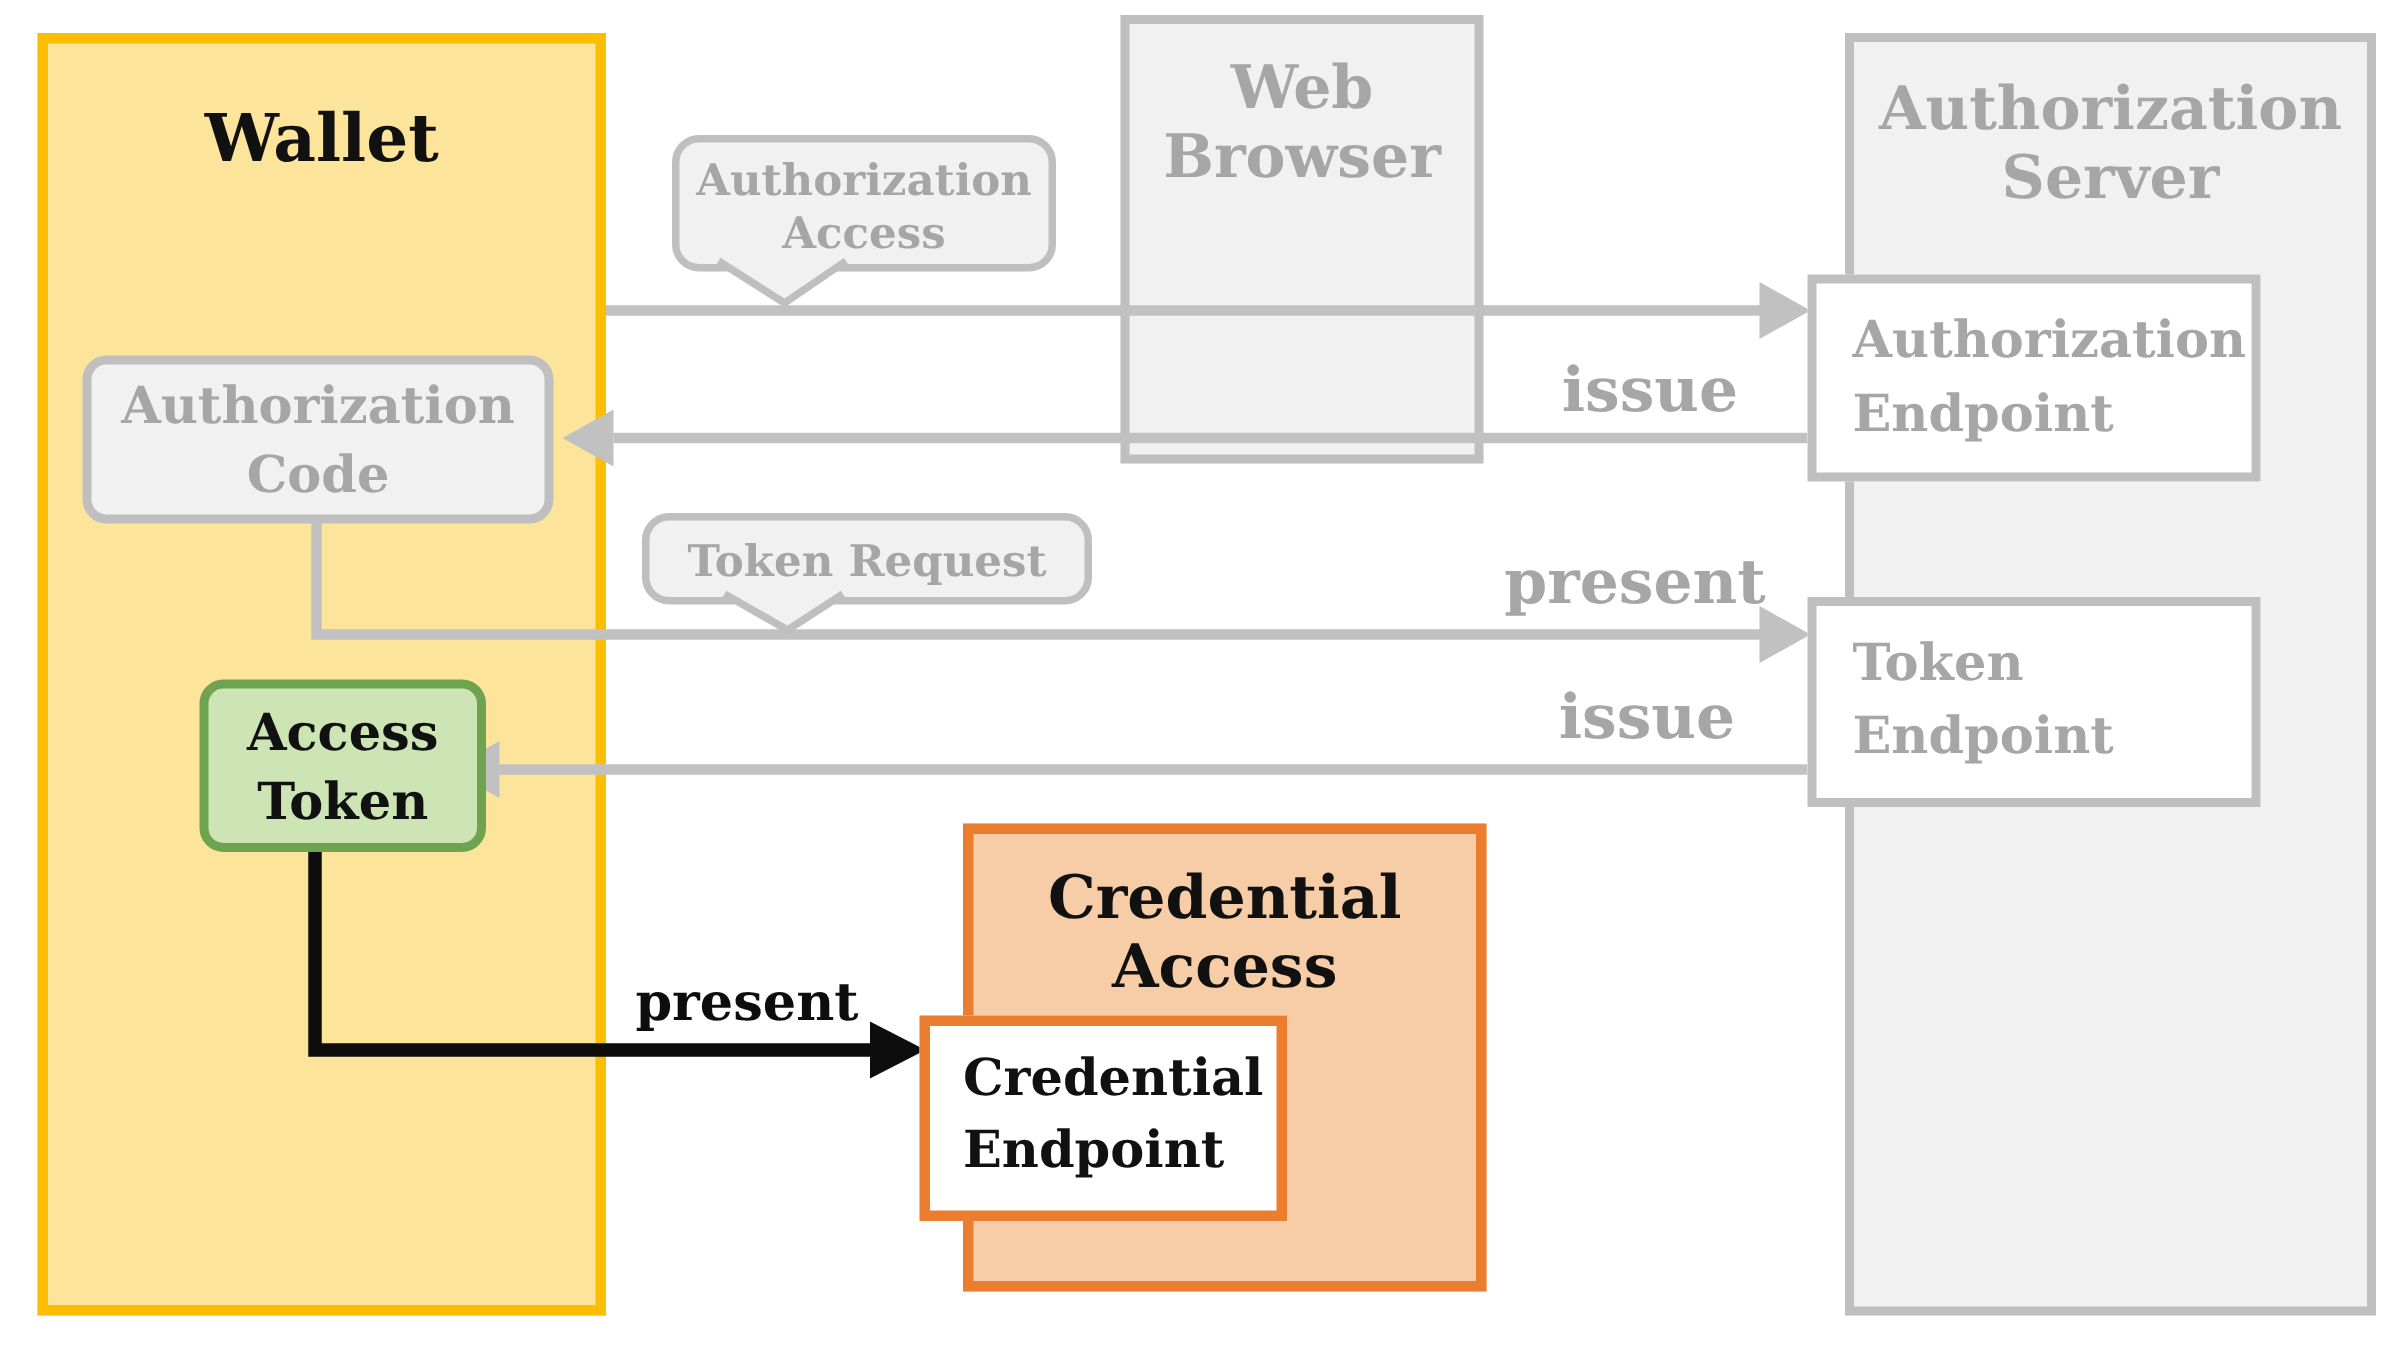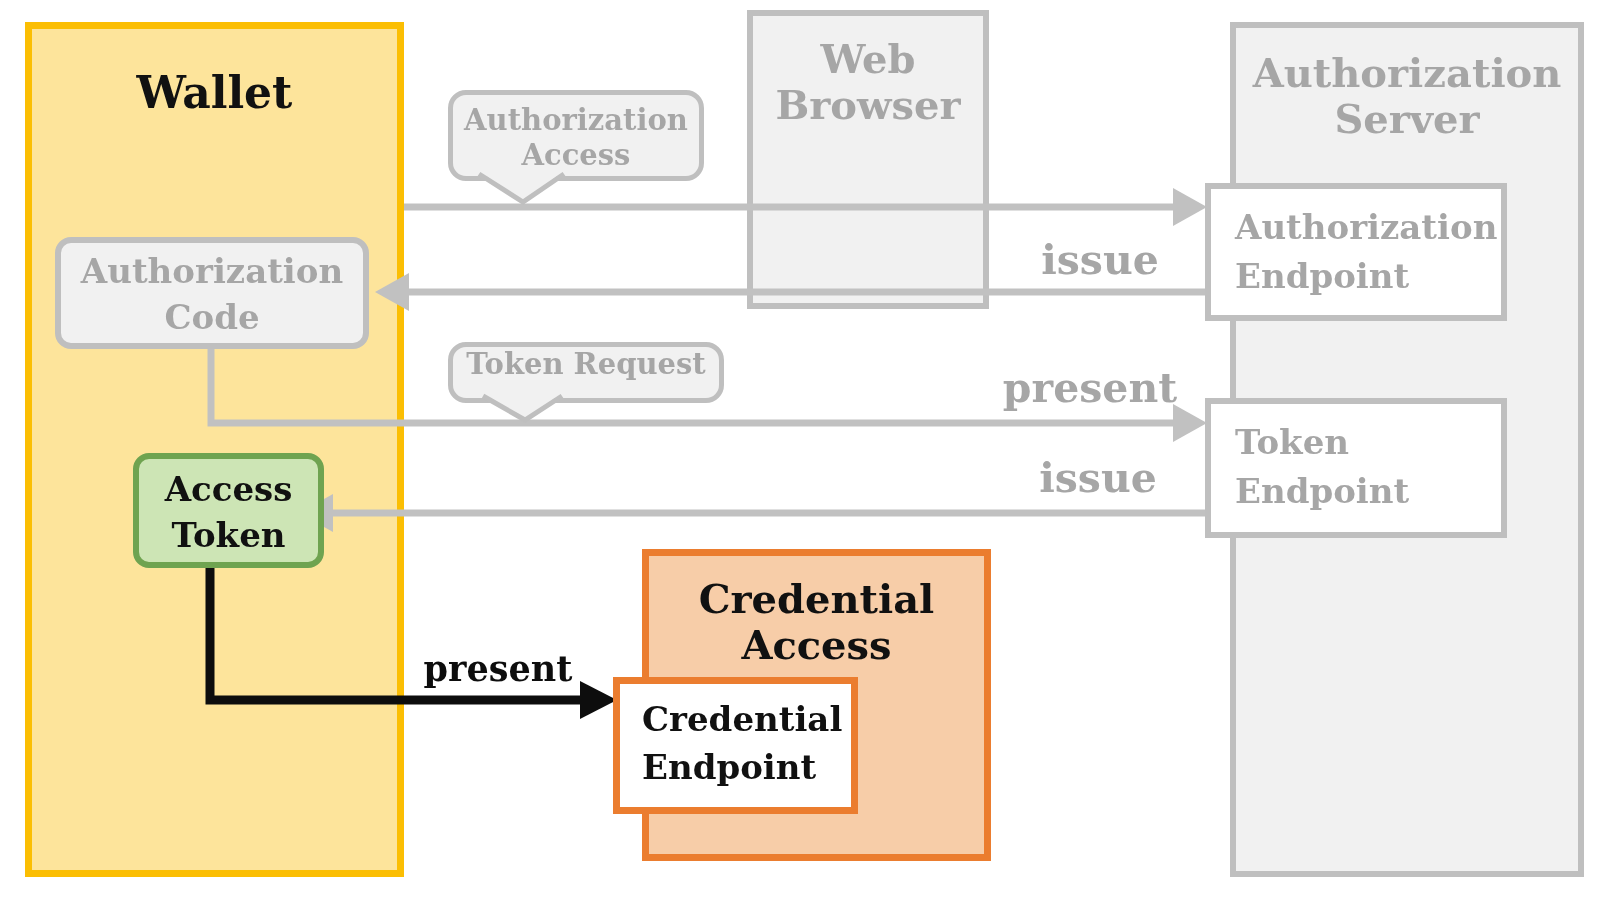--- a/index.html
+++ b/index.html
@@ -31,21 +31,21 @@
     border-radius:16px;color:#A6A6A6;font-size:34px;line-height:1.35;text-align:center;padding-top:6px;}
   .access-token{left:133px;top:453px;width:191px;height:115px;background:#CDE5B5;border:6px solid #6FA350;
     border-radius:16px;color:#111111;font-size:34px;line-height:1.35;text-align:center;padding-top:8px;}
   .cred-endpoint{left:613px;top:677px;width:245px;height:137px;background:#ffffff;border:7px solid #EB7D2F;
     color:#111111;font-size:34px;line-height:1.4;padding:12px 0 0 22px;}
 
   
   .bubble{background:#F1F1F1;border:5px solid #BFBFBF;border-radius:18px;color:#A6A6A6;
     text-align:center;font-weight:bold;}
   .bubble-auth-request{left:448px;top:90px;width:256px;height:91px;font-size:29px;line-height:1.2;padding-top:8px;}
-  .bubble-token-request{left:448px;top:342px;width:276px;height:61px;font-size:29px;}
+  .bubble-token-request{left:428px;top:342px;width:300px;height:61px;font-size:29px;padding-top:10px;}
 
   
   .gray-lbl{color:#A6A6A6;font-size:41px;}
   .black-lbl{color:#0D0D0D;font-size:35px;}
   .lbl-issue-auth{left:1000px;top:236px;width:200px;}
   .lbl-present-token{left:990px;top:364px;width:200px;}
   .lbl-issue-token{left:998px;top:454px;width:200px;}
   .lbl-present-cred{left:398px;top:648px;width:200px;}
 
   svg.layer{position:absolute;left:0;top:0;width:1600px;height:900px;}

